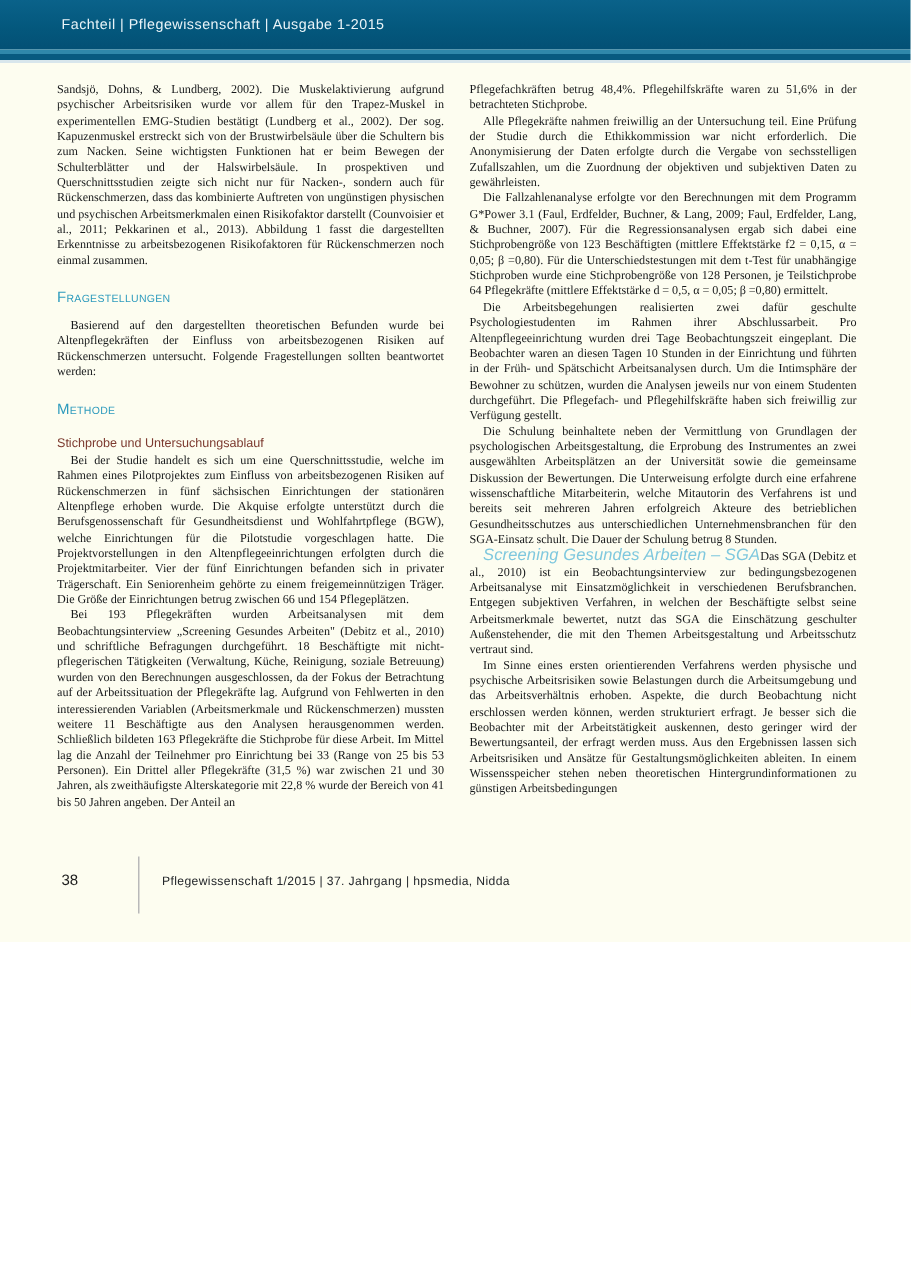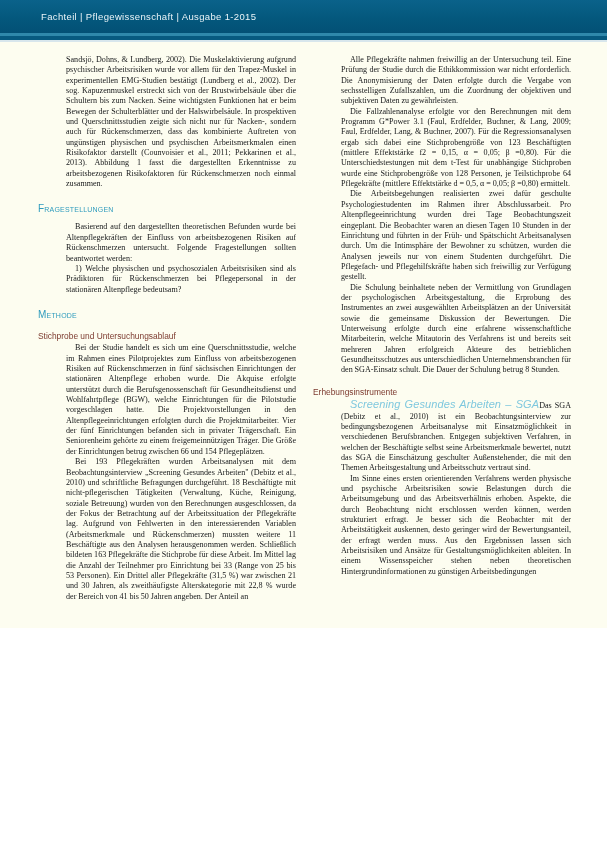--- a/index.html
+++ b/index.html
@@ -80,21 +80,20 @@
   p.body {
     font-family: "Liberation Serif", serif;
     font-size: 8.1px;
     line-height: 10.35px;
     text-align: justify;
     color: #16181a;
     text-indent: 9px;
     hyphens: auto;
     -webkit-hyphens: auto;
     word-spacing: -0.1px;
-    margin-left: 28px;
   }
   p.body.noindent { text-indent: 0; }
 
   h2.section {
     font-family: "Liberation Sans", sans-serif;
     font-size: 10px;
     font-weight: 400;
     color: #2e9bbd;
     letter-spacing: 0.2px;
     font-variant: small-caps;
@@ -171,43 +170,47 @@
 
   <div class="content">
 
     <div class="col">
 
       <p class="body noindent">Sandsjö, Dohns, &amp; Lundberg, 2002). Die Muskelaktivierung aufgrund psychischer Arbeitsrisiken wurde vor allem für den Trapez-Muskel in experimentellen EMG-Studien bestätigt (Lundberg et al., 2002). Der sog. Kapuzenmuskel erstreckt sich von der Brustwirbelsäule über die Schultern bis zum Nacken. Seine wichtigsten Funktionen hat er beim Bewegen der Schulterblätter und der Halswirbelsäule. In prospektiven und Querschnittsstudien zeigte sich nicht nur für Nacken-, sondern auch für Rückenschmerzen, dass das kombinierte Auftreten von ungünstigen physischen und psychischen Arbeitsmerkmalen einen Risikofaktor darstellt (Counvoisier et al., 2011; Pekkarinen et al., 2013). Abbildung 1 fasst die dargestellten Erkenntnisse zu arbeitsbezogenen Risikofaktoren für Rückenschmerzen noch einmal zusammen.</p>
 
       <h2 class="section">Fragestellungen</h2>
 
       <p class="body">Basierend auf den dargestellten theoretischen Befunden wurde bei Altenpflegekräften der Einfluss von arbeitsbezogenen Risiken auf Rückenschmerzen untersucht. Folgende Fragestellungen sollten beantwortet werden:</p>
-      <p class="body">1) Welche physischen und psychosozialen Arbeitsrisiken sind als Prädiktoren für Rückenschmerzen bei Pflegepersonal in der stationären Altenpflege bedeutsam?</p>
 
       <h2 class="section">Methode</h2>
 
       <h3 class="subsection">Stichprobe und Untersuchungsablauf</h3>
 
       <p class="body">Bei der Studie handelt es sich um eine Querschnittsstudie, welche im Rahmen eines Pilotprojektes zum Einfluss von arbeitsbezogenen Risiken auf Rückenschmerzen in fünf sächsischen Einrichtungen der stationären Altenpflege erhoben wurde. Die Akquise erfolgte unterstützt durch die Berufsgenossenschaft für Gesundheitsdienst und Wohlfahrtpflege (BGW), welche Einrichtungen für die Pilotstudie vorgeschlagen hatte. Die Projektvorstellungen in den Altenpflegeeinrichtungen erfolgten durch die Projektmitarbeiter. Vier der fünf Einrichtungen befanden sich in privater Trägerschaft. Ein Seniorenheim gehörte zu einem freigemeinnützigen Träger. Die Größe der Einrichtungen betrug zwischen 66 und 154 Pflegeplätzen.</p>
       <p class="body">Bei 193 Pflegekräften wurden Arbeitsanalysen mit dem Beobachtungsinterview „Screening Gesundes Arbeiten" (Debitz et al., 2010) und schriftliche Befragungen durchgeführt. 18 Beschäftigte mit nicht-pflegerischen Tätigkeiten (Verwaltung, Küche, Reinigung, soziale Betreuung) wurden von den Berechnungen ausgeschlossen, da der Fokus der Betrachtung auf der Arbeitssituation der Pflegekräfte lag. Aufgrund von Fehlwerten in den interessierenden Variablen (Arbeitsmerkmale und Rückenschmerzen) mussten weitere 11 Beschäftigte aus den Analysen herausgenommen werden. Schließlich bildeten 163 Pflegekräfte die Stichprobe für diese Arbeit. Im Mittel lag die Anzahl der Teilnehmer pro Einrichtung bei 33 (Range von 25 bis 53 Personen). Ein Drittel aller Pflegekräfte (31,5 %) war zwischen 21 und 30 Jahren, als zweithäufigste Alterskategorie mit 22,8 % wurde der Bereich von 41 bis 50 Jahren angeben. Der Anteil an</p>
 
     </div>
 
     <div class="col">
 
+      <p class="body noindent">Pflegefachkräften betrug 48,4%. Pflegehilfskräfte waren zu 51,6% in der betrachteten Stichprobe.</p>
       <p class="body">Alle Pflegekräfte nahmen freiwillig an der Untersuchung teil. Eine Prüfung der Studie durch die Ethikkommission war nicht erforderlich. Die Anonymisierung der Daten erfolgte durch die Vergabe von sechsstelligen Zufallszahlen, um die Zuordnung der objektiven und subjektiven Daten zu gewährleisten.</p>
       <p class="body">Die Fallzahlenanalyse erfolgte vor den Berechnungen mit dem Programm G*Power 3.1 (Faul, Erdfelder, Buchner, &amp; Lang, 2009; Faul, Erdfelder, Lang, &amp; Buchner, 2007). Für die Regressionsanalysen ergab sich dabei eine Stichprobengröße von 123 Beschäftigten (mittlere Effektstärke f2 = 0,15, α = 0,05; β =0,80). Für die Unterschiedstestungen mit dem t-Test für unabhängige Stichproben wurde eine Stichprobengröße von 128 Personen, je Teilstichprobe 64 Pflegekräfte (mittlere Effektstärke d = 0,5, α = 0,05; β =0,80) ermittelt.</p>
 
 
       <p class="body">Die Arbeitsbegehungen realisierten zwei dafür geschulte Psychologiestudenten im Rahmen ihrer Abschlussarbeit. Pro Altenpflegeeinrichtung wurden drei Tage Beobachtungszeit eingeplant. Die Beobachter waren an diesen Tagen 10 Stunden in der Einrichtung und führten in der Früh- und Spätschicht Arbeitsanalysen durch. Um die Intimsphäre der Bewohner zu schützen, wurden die Analysen jeweils nur von einem Studenten durchgeführt. Die Pflegefach- und Pflegehilfskräfte haben sich freiwillig zur Verfügung gestellt.</p>
       <p class="body">Die Schulung beinhaltete neben der Vermittlung von Grundlagen der psychologischen Arbeitsgestaltung, die Erprobung des Instrumentes an zwei ausgewählten Arbeitsplätzen an der Universität sowie die gemeinsame Diskussion der Bewertungen. Die Unterweisung erfolgte durch eine erfahrene wissenschaftliche Mitarbeiterin, welche Mitautorin des Verfahrens ist und bereits seit mehreren Jahren erfolgreich Akteure des betrieblichen Gesundheitsschutzes aus unterschiedlichen Unternehmensbranchen für den SGA-Einsatz schult. Die Dauer der Schulung betrug 8 Stunden.</p>
 
-      <h3 class="subsection tight">Erhebungsinstrumente</h3>
 
       <p class="body"><span class="instrument">Screening Gesundes Arbeiten – SGA</span><span>Das SGA (Debitz et al., 2010) ist ein Beobachtungsinterview zur bedingungsbezogenen Arbeitsanalyse mit Einsatzmöglichkeit in verschiedenen Berufsbranchen. Entgegen subjektiven Verfahren, in welchen der Beschäftigte selbst seine Arbeitsmerkmale bewertet, nutzt das SGA die Einschätzung geschulter Außenstehender, die mit den Themen Arbeitsgestaltung und Arbeitsschutz vertraut sind.</span></p>
 
       <p class="body">Im Sinne eines ersten orientierenden Verfahrens werden physische und psychische Arbeitsrisiken sowie Belastungen durch die Arbeitsumgebung und das Arbeitsverhältnis erhoben. Aspekte, die durch Beobachtung nicht erschlossen werden können, werden strukturiert erfragt. Je besser sich die Beobachter mit der Arbeitstätigkeit auskennen, desto geringer wird der Bewertungsanteil, der erfragt werden muss. Aus den Ergebnissen lassen sich Arbeitsrisiken und Ansätze für Gestaltungsmöglichkeiten ableiten. In einem Wissensspeicher stehen neben theoretischen Hintergrundinformationen zu günstigen Arbeitsbedingungen</p>
 
     </div>
   </div>
 
+  <div class="footer">
+    <div class="footer-pageno">38</div>
+    <div class="footer-divider"></div>
+    <div class="footer-text">Pflegewissenschaft 1/2015 | 37. Jahrgang | hpsmedia, Nidda</div>
+  </div>
 
 </div>
 
 </body></html>

